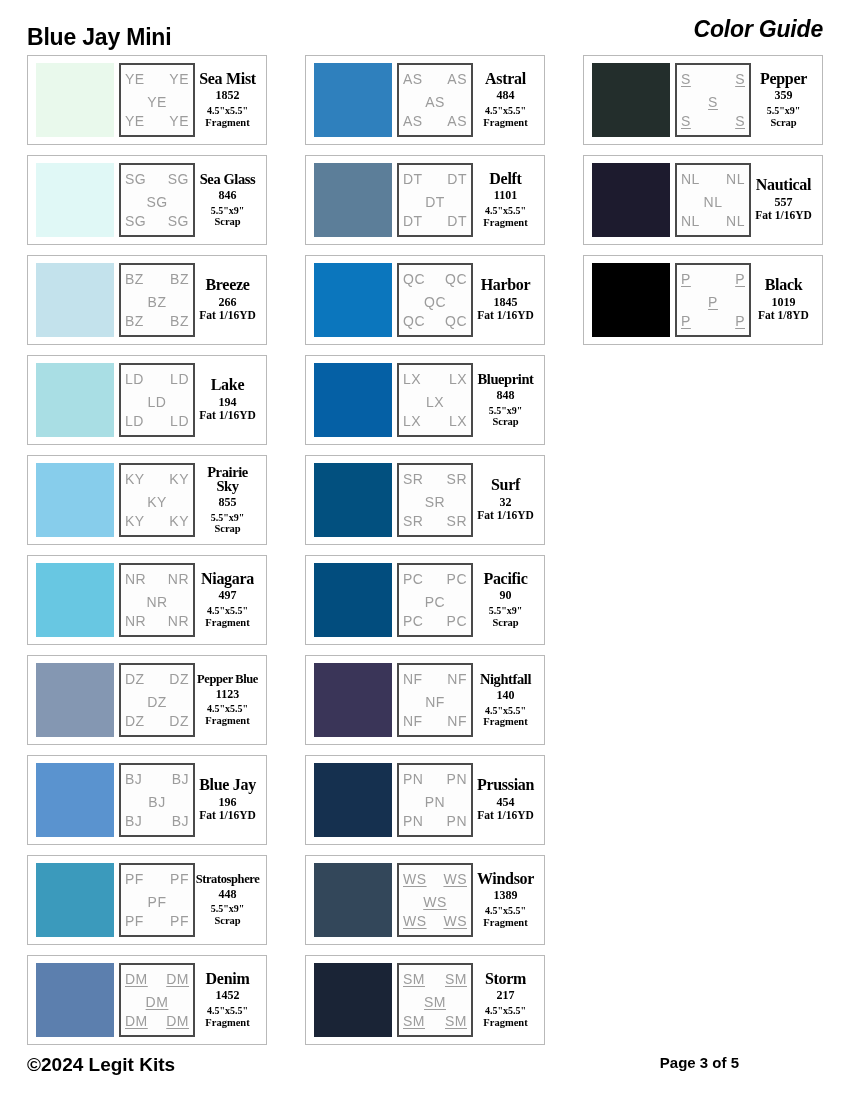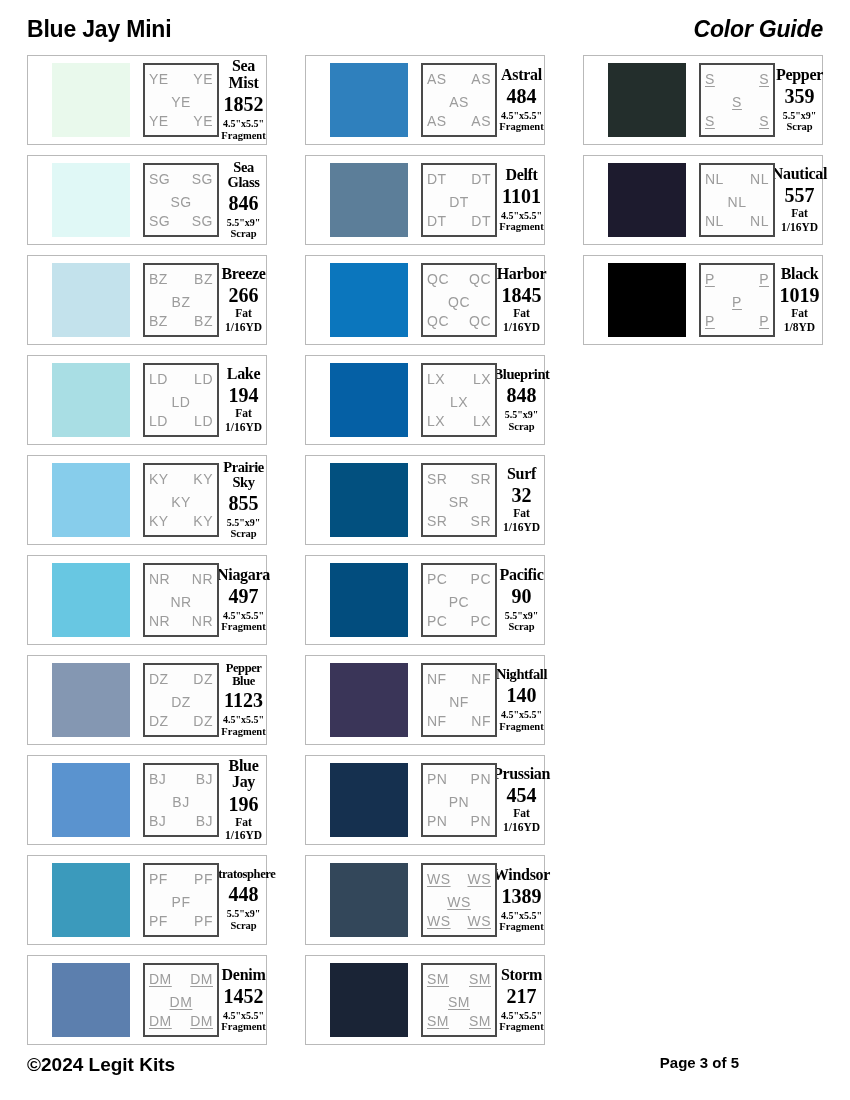--- a/index.html
+++ b/index.html
@@ -11,21 +11,21 @@
     color:#000;
     position:relative;
     overflow:hidden;
   }
 
   
   .header{
     position:absolute; top:16px; left:0; width:850px; height:34px;
   }
   .header .title-left{
-    position:absolute; left:27px; top:0;
+    position:absolute; left:27px; top:8px;
     font-size:23px; font-weight:bold; letter-spacing:-0.2px;
   }
   .header .title-right{
     position:absolute; right:27px; top:0;
     font-size:23px; font-weight:bold; letter-spacing:-0.2px;font-style:italic;
   }
 
   
   .columns{
     position:absolute; top:55px; left:0; width:850px;
@@ -39,22 +39,21 @@
 
   
   .card{
     box-sizing:border-box;
     width:240px; height:90px;
     border:1.5px solid #b9b9b9;
     background:#ffffff;
     margin-bottom:10px;
     display:flex;
     align-items:center;
-    padding:5px 6px 5px 24px;
-    gap:8px;
+    padding:5px 6px 5px 8px;
   }
 
   .swatch{
     width:78px; height:74px;
     flex:0 0 78px;
     border:0;
   }
 
   .codebox{
     box-sizing:border-box;
@@ -95,21 +94,21 @@
     min-width:0;
     font-family:Liberation Serif, serif;
   }
   .info .name{
     font-size:16px; font-weight:bold; line-height:1.02;
     letter-spacing:-0.3px;
   }
   .info .name.small{ font-size:12.5px; letter-spacing:-0.4px; }
   .info .name.med{ font-size:14.5px; letter-spacing:-0.4px; }
   .info .num{
-    font-size:20px; font-weight:bold; line-height:1.15; margin-top:2px;
+    font-size:12px; font-weight:bold; line-height:1.15; margin-top:2px;
   }
   .info .size{
     font-size:10px; font-weight:bold; line-height:1.15; margin-top:2px;
   }
   .info .type{
     font-size:10.5px; font-weight:bold; line-height:1.15;
   }
   .info .type.wide{ font-size:11.5px; }
 
   

